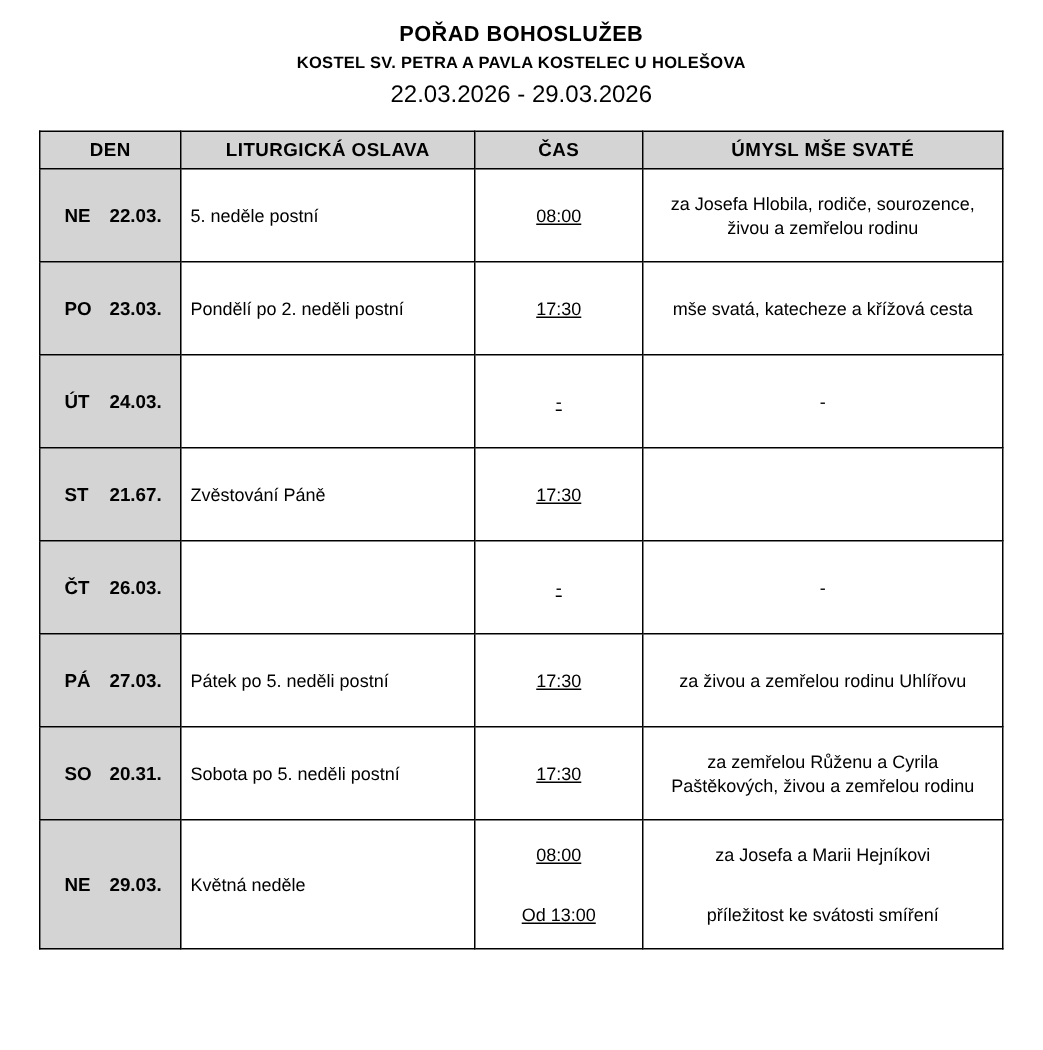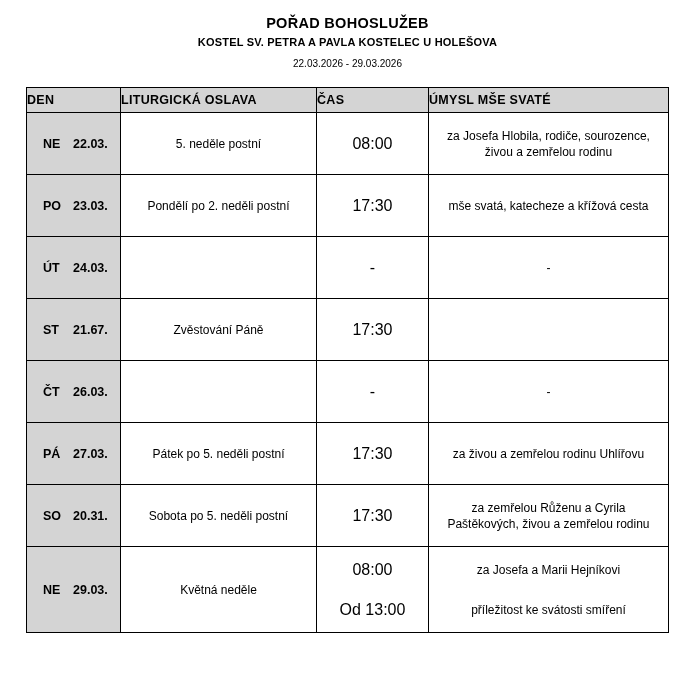--- a/index.html
+++ b/index.html
@@ -30,40 +30,40 @@
     letter-spacing: 0.3px;
     line-height: 19px;
   }
   .header .line2 {
     font-size: 11px;
     font-weight: bold;
     letter-spacing: 0.2px;
     line-height: 19px;
   }
   .header .dates {
-    font-size: 10px;
+    font-size: 16px;
     font-weight: normal;
     margin-top: 4px;
     line-height: 15px;
   }
   table.schedule {
     border-collapse: collapse;
     margin: 16px auto 0 auto;
     width: 642px;
     table-layout: fixed;
   }
   table.schedule th, table.schedule td {
     border: 1.5px solid #000000;
     vertical-align: middle;
   }
   table.schedule thead th {
     background: #d4d4d4;
     font-size: 12.5px;
     font-weight: bold;
-    text-align: left;
+    text-align: center;
     height: 20px;
     padding: 2px 0;
     letter-spacing: 0.3px;
   }
   col.c-day { width: 94px; }
   col.c-cel { width: 196px; }
   col.c-time { width: 112px; }
   col.c-int { width: 240px; }
 
   td.day {
@@ -76,29 +76,29 @@
   }
   td.day .dayname {
     display: inline-block;
     min-width: 22px;
   }
   td.day .daynum {
     margin-left: 8px;
   }
   td.cel {
     font-size: 12px;
-    text-align: center;
     padding: 4px 6px;
     line-height: 16px;
   }
   td.time {
-    font-size: 16px;
+    font-size: 12px;
     text-align: center;
     padding: 4px 4px;
     line-height: 16px;
+    text-decoration: underline;
   }
   td.intent {
     font-size: 12px;
     text-align: center;
     padding: 12px 8px;
     line-height: 16px;
   }
   .sub-line {
     display: block;
   }

